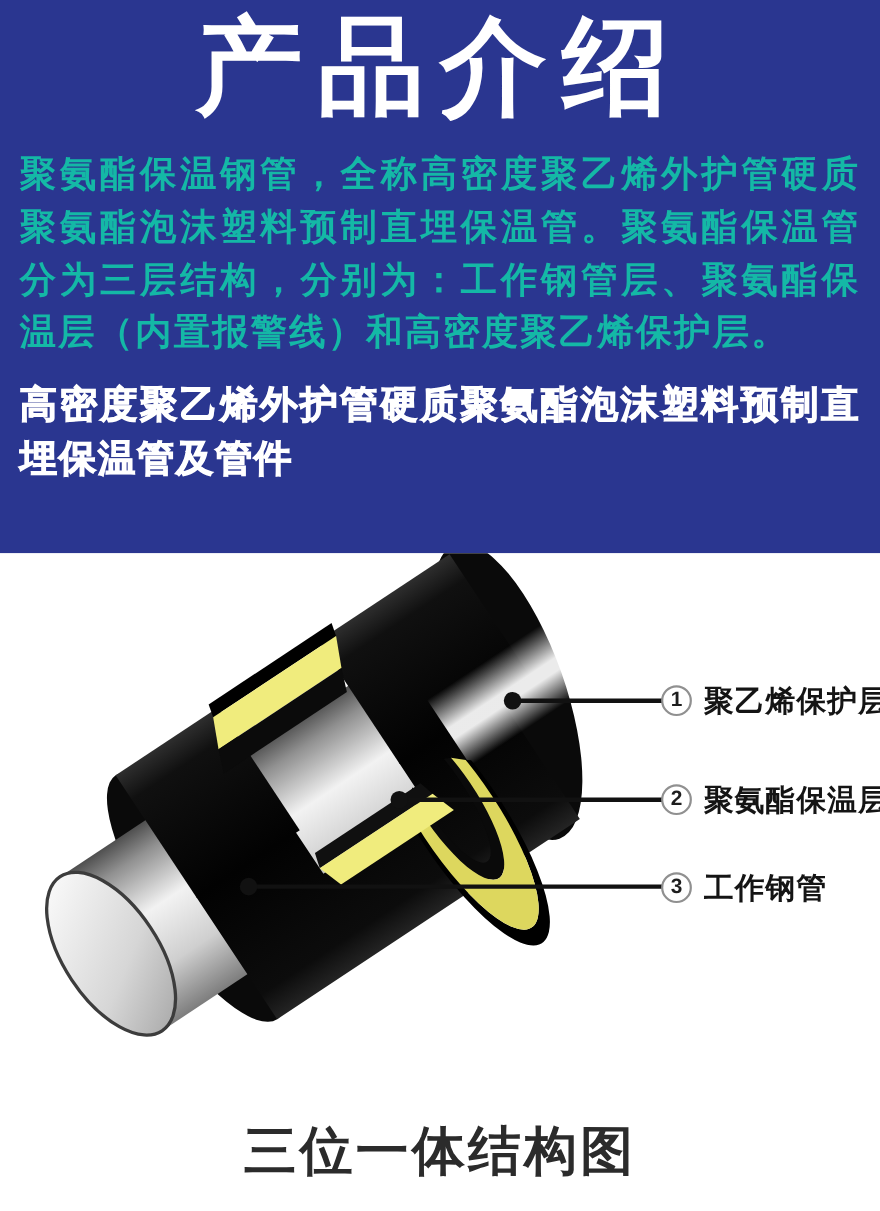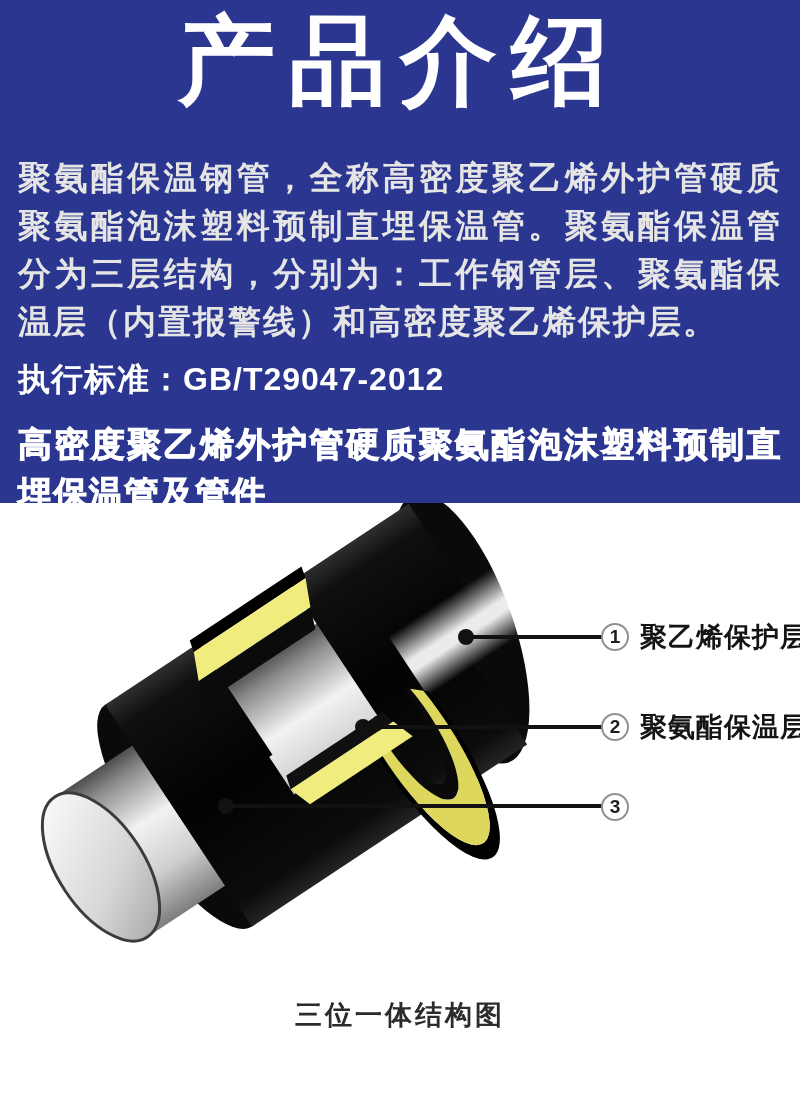--- a/index.html
+++ b/index.html
@@ -13,23 +13,23 @@
   .banner{
     width:800px;height:503px;background:#2a3690;color:#ffffff;
     box-sizing:border-box;overflow:hidden;
   }
   .banner h1{
     margin:0;padding-top:4px;text-align:center;
     font-size:97px;font-weight:700;letter-spacing:14px;line-height:1.18;
     color:#ffffff;
   }
   .intro{
-    margin:36px 18px 0 18px;
+    margin:16px 18px 0 18px;
     font-size:33px;line-height:48px;letter-spacing:2px;
-    font-weight:700;text-align:justify;color:#e5e5e5;
+    font-weight:700;text-align:justify;color:#14b8a6;
   }
   .std{
     margin:10px 18px 0 18px;
     font-size:32px;line-height:46px;letter-spacing:1px;
     font-weight:800;color:#ffffff;
   }
   .std-desc{
     margin:18px 18px 0 18px;
     font-size:34px;line-height:49px;letter-spacing:1.5px;
     font-weight:900;color:#ffffff;text-align:justify;
@@ -52,33 +52,32 @@
   .num{
     box-sizing:border-box;width:28px;height:28px;border:2px solid #909090;
     border-radius:50%;display:flex;align-items:center;justify-content:center;
     font-size:19px;font-weight:700;color:#1d1d1d;background:#ffffff;
   }
   .txt{
     font-size:27px;font-weight:600;color:#141414;letter-spacing:1px;
     white-space:nowrap;
   }
   .caption{
-    position:absolute;top:494px;left:0;width:100%;text-align:center;
-    font-size:27px;font-weight:700;color:#2b2b2b;letter-spacing:3px;
+    position:absolute;top:512px;left:0;width:100%;text-align:center;
+    font-size:48px;font-weight:700;color:#2b2b2b;letter-spacing:3px;
   }
 </style>
 </head>
 <body>
 
 <div class="page">
 
   <section class="banner">
     <h1>产品介绍</h1>
     <p class="intro">聚氨酯保温钢管，全称高密度聚乙烯外护管硬质聚氨酯泡沫塑料预制直埋保温管。聚氨酯保温管分为三层结构，分别为：工作钢管层、聚氨酯保温层（内置报警线）和高密度聚乙烯保护层。</p>
-    <p class="std">执行标准：GB/T29047-2012</p>
     <p class="std-desc">高密度聚乙烯外护管硬质聚氨酯泡沫塑料预制直埋保温管及管件</p>
   </section>
 
   <section class="diagram">
 
     <svg class="pipe-svg" width="800" height="482" viewBox="0 0 800 482">
       <defs>
         <linearGradient id="grayGrad" gradientUnits="userSpaceOnUse" x1="0" y1="280" x2="0" y2="448">
           <stop offset="0" stop-color="#4f4f4f"></stop>
           <stop offset="0.14" stop-color="#909090"></stop>
@@ -153,18 +152,19 @@
     <div class="callout c1">
       <span class="num">1</span>
       <span class="txt">聚乙烯保护层</span>
     </div>
     <div class="callout c2">
       <span class="num">2</span>
       <span class="txt">聚氨酯保温层</span>
     </div>
     <div class="callout c3">
       <span class="num">3</span>
+      <span class="txt">工作钢管</span>
     </div>
 
     <div class="caption">三位一体结构图</div>
   </section>
 
 </div>
 
 </body></html>

